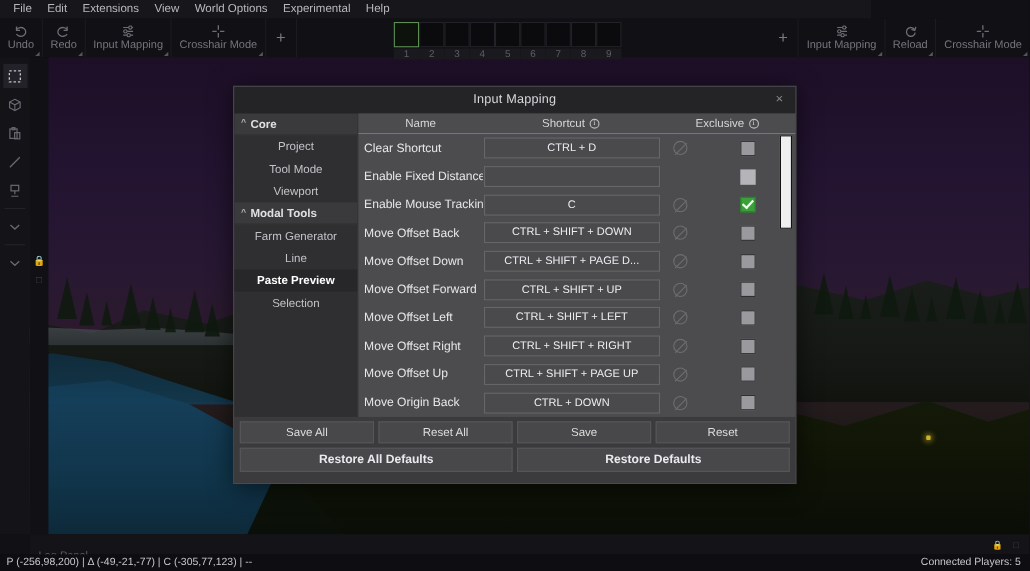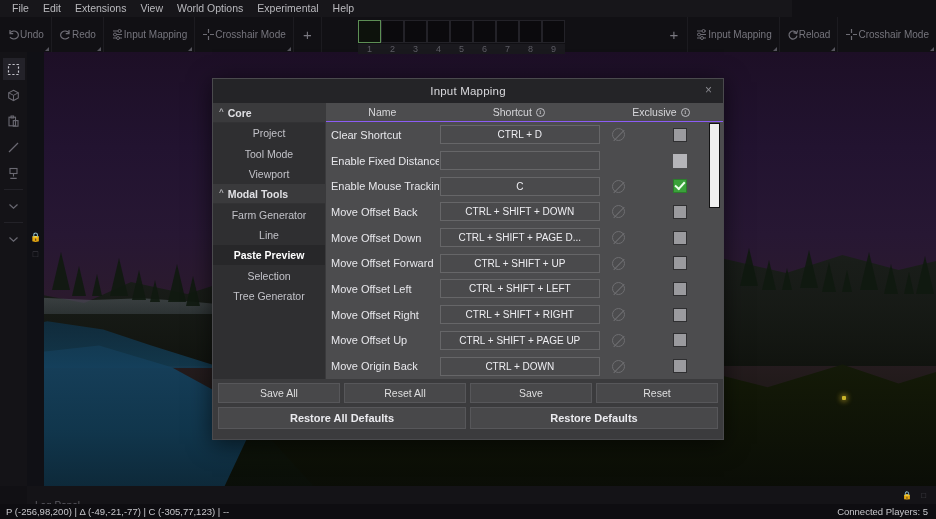--- a/index.html
+++ b/index.html
@@ -107,21 +107,21 @@
     background: #111014;
     z-index: 20;
   }
   .tb-group { position: absolute; top: 0; height: 35px; display: flex; }
   .tb-left { left: 0; }
   .tb-right { right: 0; }
   .tb-btn {
     position: relative;
     min-width: 28px; height: 35px;
     border-right: 1px solid #1c1b20;
-    display: flex; 
+    display: flex; flex-direction: column;
     align-items: center; justify-content: center;
     padding: 0 7px;
     cursor: default;
   }
   .tb-btn.plus { border-right: 1px solid #1c1b20; }
   .tb-ico {
     color: #6e6d75; font-size: 12px; line-height: 13px;
     height: 14px; display: flex; align-items: center; justify-content: center;
   }
   .tb-ico svg { display: block; }
@@ -608,21 +608,20 @@
         <div class="side-item">Tool Mode</div>
         <div class="side-item">Viewport</div>
         <div class="side-group">
           <span class="side-chev">^</span>
           <span>Modal Tools</span>
         </div>
         <div class="side-item">Farm Generator</div>
         <div class="side-item">Line</div>
         <div class="side-item sel">Paste Preview</div>
         <div class="side-item">Selection</div>
-        <div class="side-item">Tree Generator</div>
       </div>
 
       <div class="dlg-main">
         <div class="tbl-head">
           <div class="th th-name">Name</div>
           <div class="th th-short">
             <span>Shortcut</span>
             <i class="info-ico">i</i>
           </div>
           <div class="th th-excl">

